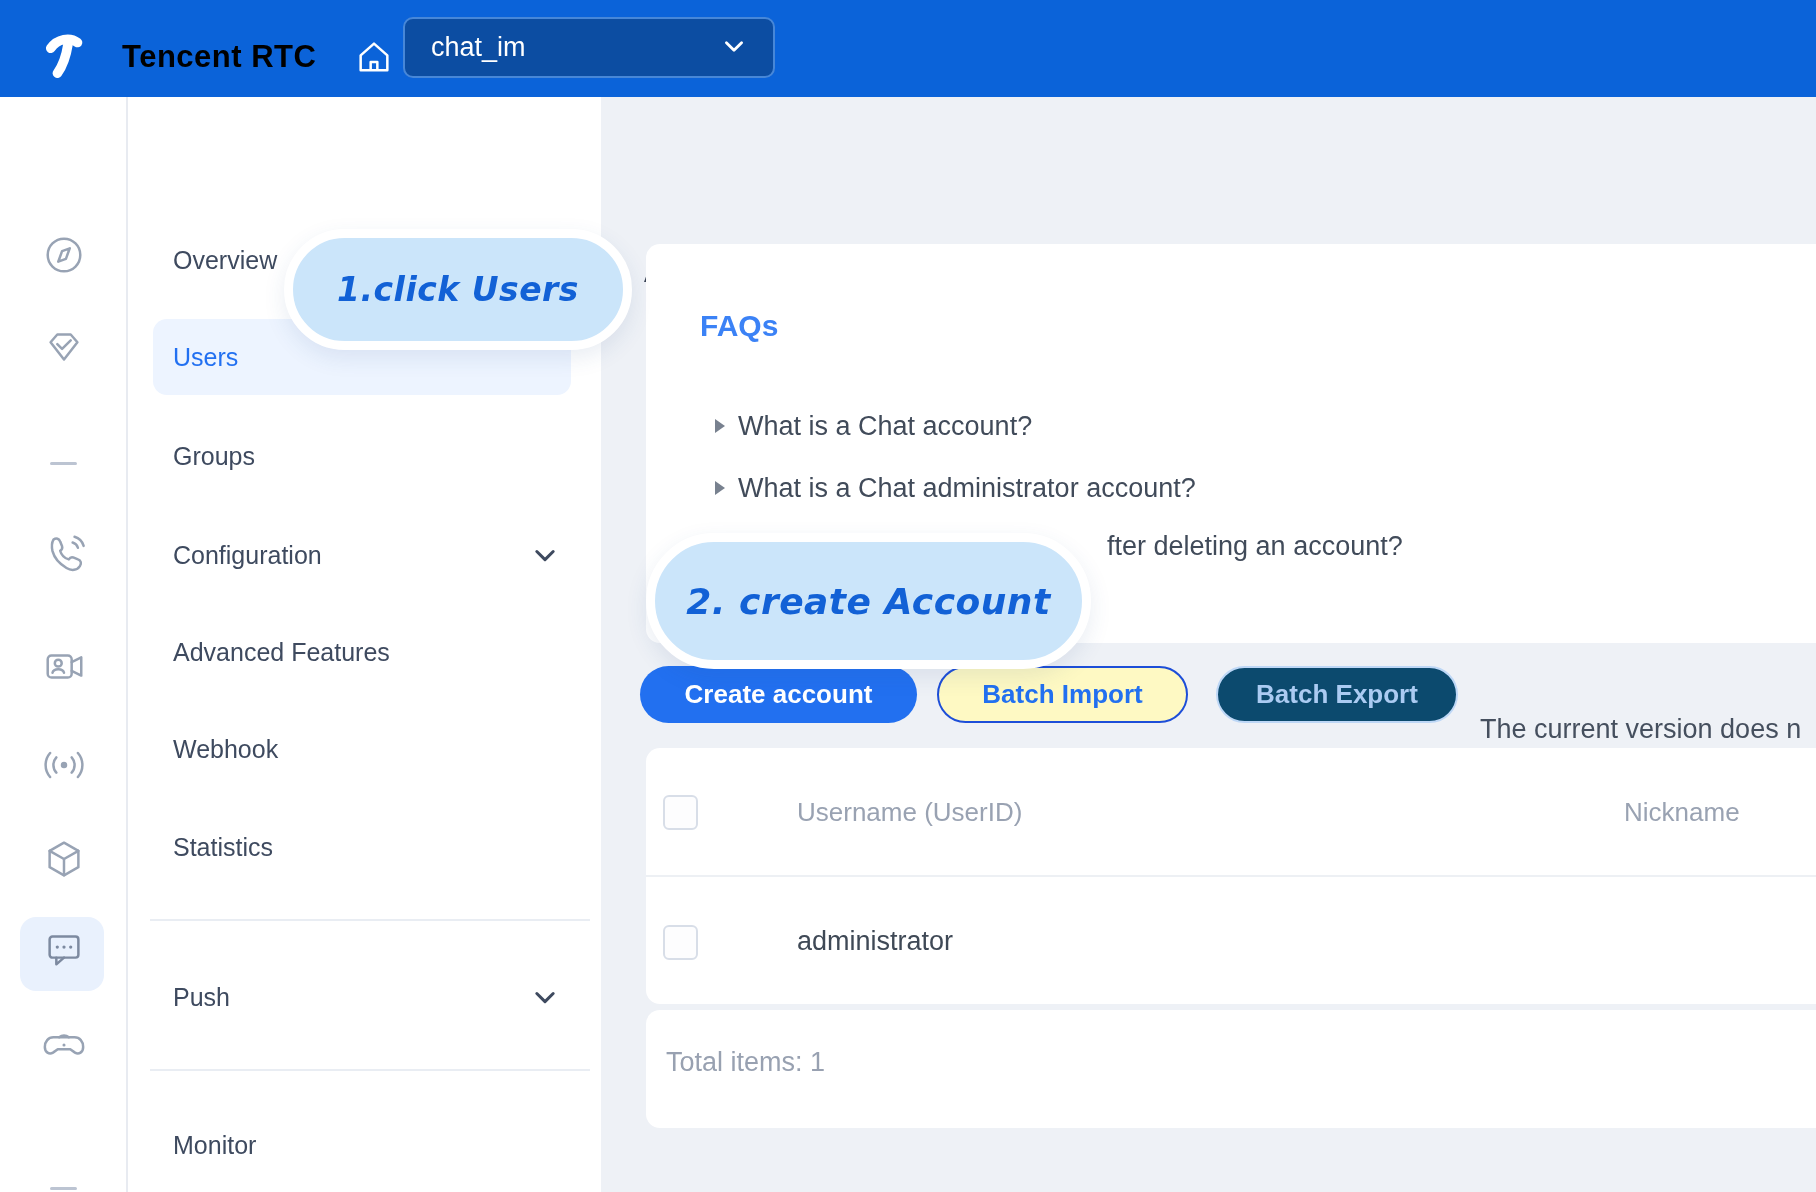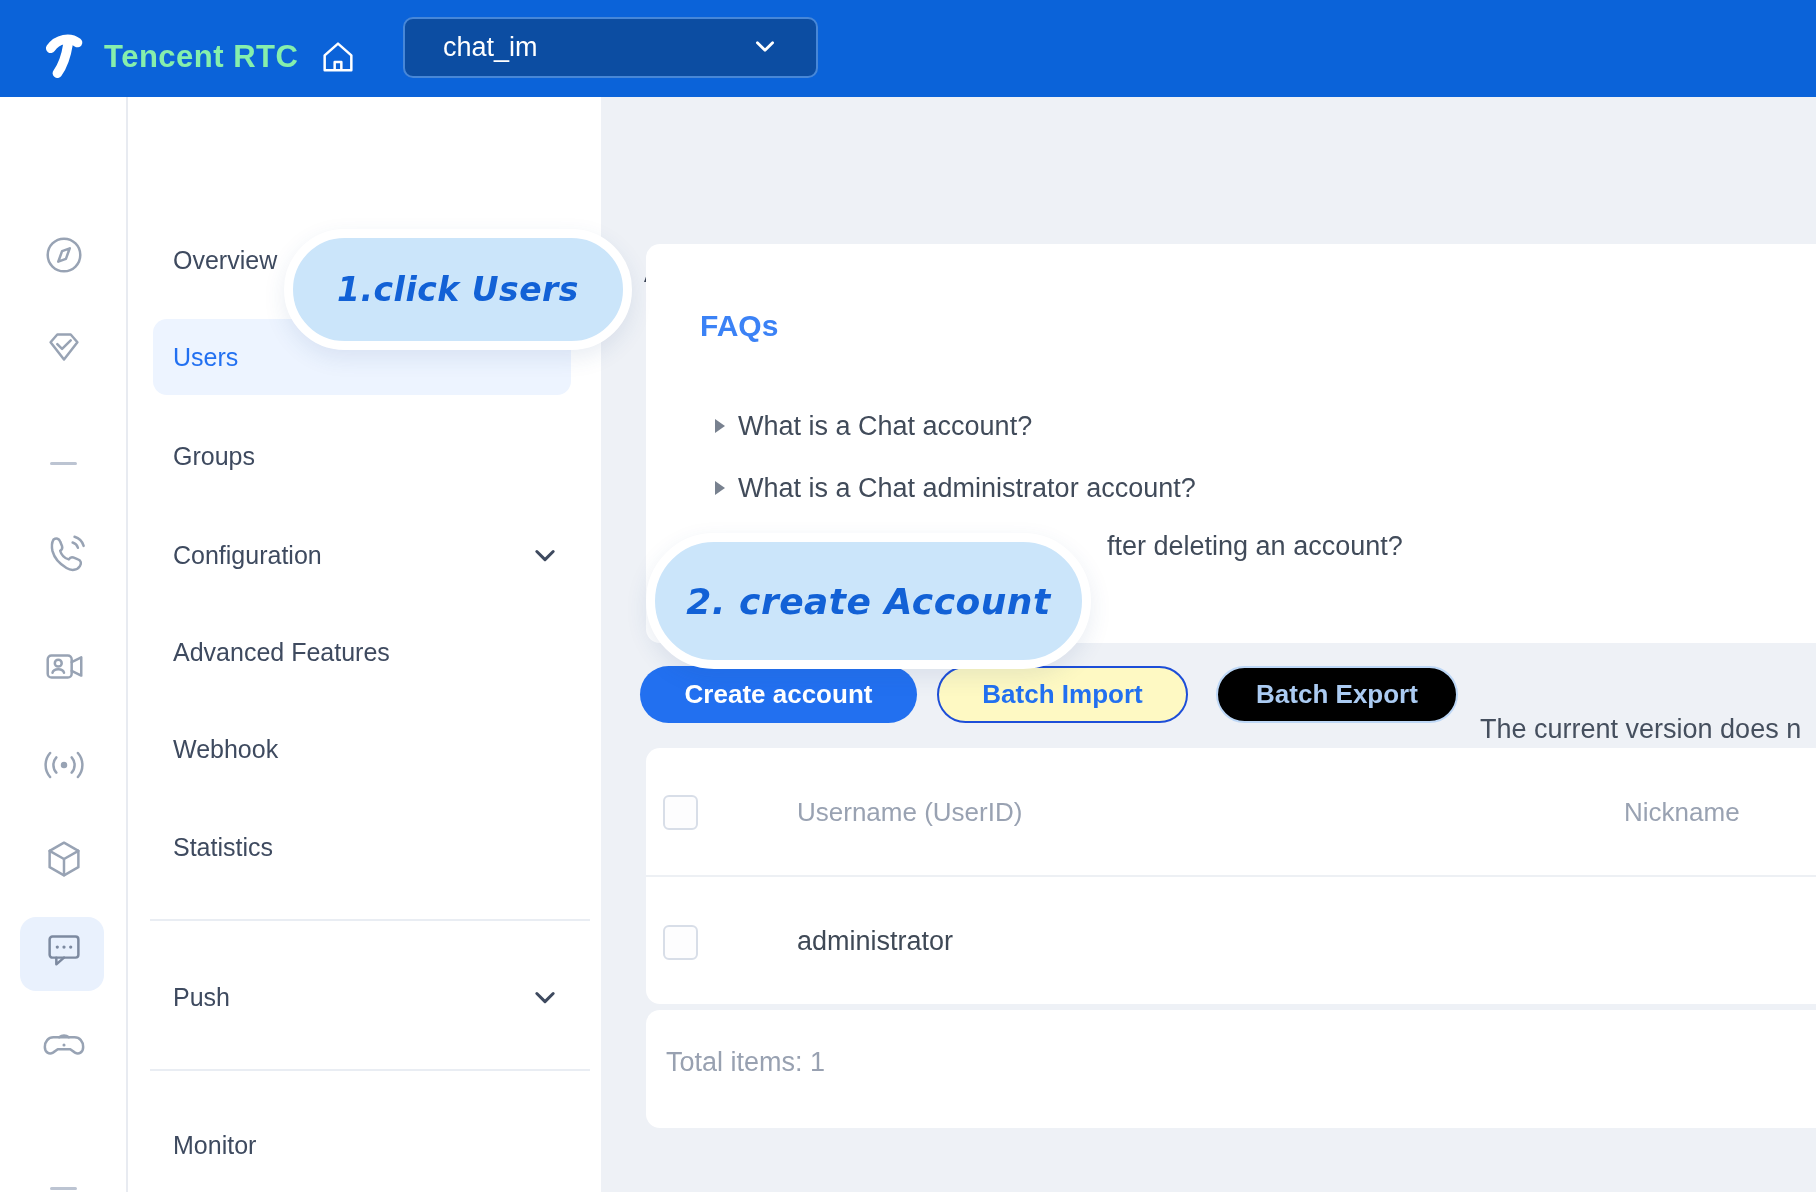--- a/index.html
+++ b/index.html
@@ -1,25 +1,25 @@
 <!DOCTYPE html>
 <html><head>
 <meta charset="utf-8">
 <style>
   html,body{margin:0;padding:0;background:#dfe3ea;}
   .screen{position:relative;width:1816px;height:1192px;overflow:hidden;
     font-family:"Liberation Sans",sans-serif;background:#eef1f6;}
   
   .topbar{position:absolute;left:0;top:0;width:100%;height:97px;background:#0b63d9;z-index:30;}
-  .brand{position:absolute;left:44px;top:0;height:114px;display:flex;align-items:center;gap:14px;color:#86efac;}
+  .brand{position:absolute;left:44px;top:0;height:114px;display:flex;align-items:center;gap:32px;color:#000000;}
   .brand-name{font-size:31px;font-weight:700;letter-spacing:.5px;}
   .home-ic{margin-left:6px;display:flex;align-items:center;}
-  .app-switch{position:absolute;left:403px;top:17px;width:415px;height:61px;background:#0c4da2;
+  .app-switch{position:absolute;left:403px;top:17px;width:372px;height:61px;background:#0c4da2;
     border:2px solid #4787d8;border-radius:10px;display:flex;align-items:center;justify-content:space-between;
-    padding:0 38px;box-sizing:border-box;color:#fff;cursor:pointer;}
+    padding:0 26px;box-sizing:border-box;color:#fff;cursor:pointer;}
   .app-switch .val{font-size:27px;}
   
   .rail{position:absolute;left:0;top:97px;width:128px;height:1095px;background:#fff;border-right:2px solid #e8ebf1;box-sizing:border-box;z-index:5;}
   .rail-ic{position:absolute;left:40px;width:48px;height:48px;display:flex;align-items:center;justify-content:center;}
   .rail-ic svg{stroke:#98a3b4;fill:none;stroke-width:2.6;stroke-linecap:round;stroke-linejoin:round;}
   .rail-active-bg{position:absolute;left:20px;top:820px;width:84px;height:74px;border-radius:16px;background:#e9f1fd;}
   .rail-dash{position:absolute;left:50px;width:27px;height:3px;background:#bcc4d2;border-radius:2px;}
   
   .sidebar{position:absolute;left:128px;top:97px;width:473px;height:1095px;background:#fff;z-index:4;}
   .side-item{position:absolute;left:45px;width:360px;height:76px;display:flex;align-items:center;
@@ -48,21 +48,21 @@
   .bubble span{font-style:italic;font-weight:700;color:#1261d6;font-family:"DejaVu Sans",sans-serif;letter-spacing:.5px;}
   .b1{left:284px;top:229px;width:330px;height:103px;justify-content:center;}
   .b1 span{font-size:33px;}
   .b2{left:646px;top:533px;width:427px;height:118px;}
   .b2 span{font-size:36px;}
   
   .btn{position:absolute;top:569px;height:57px;border-radius:29px;display:flex;align-items:center;justify-content:center;
     font-size:26px;box-sizing:border-box;cursor:pointer;white-space:nowrap;}
   .btn-primary{left:39px;width:277px;background:#2270f0;color:#fff;font-weight:600;}
   .btn-outline{left:336px;width:251px;background:#fef9c3;border:2px solid #1d4ed8;color:#2270f0;font-weight:600;}
-  .btn-disabled{left:615px;width:242px;background:#000000;border:2px solid #bdd7f6;color:#abcbf2;font-weight:600;cursor:default;}
+  .btn-disabled{left:615px;width:242px;background:#0c4a6e;border:2px solid #bdd7f6;color:#abcbf2;font-weight:600;cursor:default;}
   .btn-note{position:absolute;left:879px;top:581px;font-size:27px;color:#454f5e;white-space:nowrap;margin-top:36px;}
   
   .tbl-card{top:651px;height:256px;}
   .chk{position:absolute;left:17px;width:35px;height:35px;border:2px solid #d8dee8;border-radius:6px;background:#fdfdfe;box-sizing:border-box;cursor:pointer;}
   .th{position:absolute;font-size:26px;color:#99a2b2;white-space:nowrap;}
   .td{position:absolute;font-size:27px;color:#3f4956;white-space:nowrap;}
   .tbl-div{position:absolute;left:0;right:0;top:127px;height:2px;background:#edf0f4;}
   .foot-card{top:913px;height:118px;}
   .total{position:absolute;left:20px;top:37px;font-size:27px;color:#98a1b1;}
 </style>

